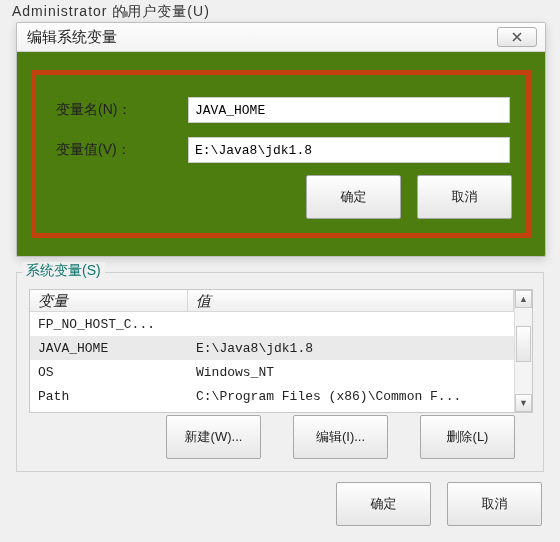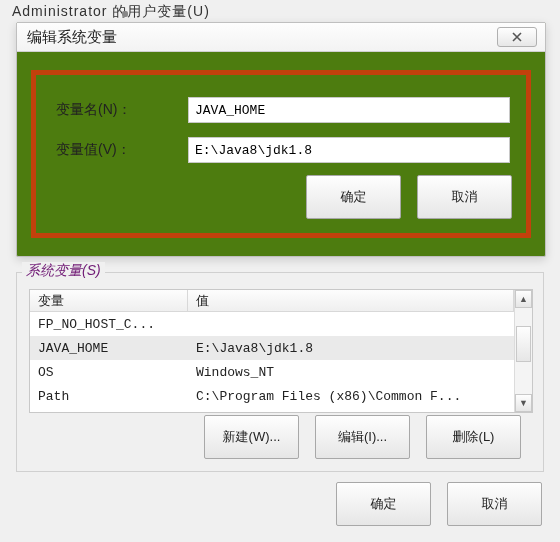--- a/index.html
+++ b/index.html
@@ -105,25 +105,24 @@
     cursor: pointer;
     padding: 0 14px;
     border-radius: 2px;
   }
 
   .section-label {
     position: absolute;
     left: 22px;
     top: 262px;
     font-size: 14px;
-    color: #701a75;
+    color: #0f766e;
     background: #f0f0f0;
     padding: 0 4px;
     z-index: 2;
-    font-style: italic;
   }
   .sys-group {
     position: absolute;
     left: 16px;
     top: 272px;
     width: 528px;
     height: 200px;
     border: 1px solid #d0d0d0;
     background: #f0f0f0;
   }
@@ -143,22 +142,23 @@
   }
   .table-header {
     display: flex;
     height: 22px;
     border-bottom: 1px solid #d8d8d8;
     background: linear-gradient(#fdfdfd,#efefef);
   }
   .th {
     border-right: 1px solid #d8d8d8;
     padding: 2px 8px;
-    font-size: 13px;
-    color: #222;
+    font-size: 15px;
+    color: #222;
+    font-style: italic;
   }
   .th.col1 { width: 158px; }
   .th.col2 { flex: 1; }
   .tr {
     display: flex;
     height: 24px;
     align-items: center;
   }
   .tr.selected { background: #eaeaea; }
   .td {
@@ -187,24 +187,24 @@
     font-size:9px;color:#555;
   }
   .sb-track { flex:1; position:relative; }
   .sb-thumb {
     position:absolute; left:1px; right:1px; top:18px; height:36px;
     background: linear-gradient(#fefefe,#e6e6e6);
     border:1px solid #c8c8c8;
   }
   .sys-buttons {
     position: absolute;
-    right: 22px;
+    right: 28px;
     bottom: 12px;
     display: flex;
-    gap: 16px;
+    gap: 32px;
   }
   .bottom-buttons {
     position: absolute;
     right: 18px;
     bottom: 16px;
     display: flex;
     gap: 16px;
   }
 </style>
 </head>

